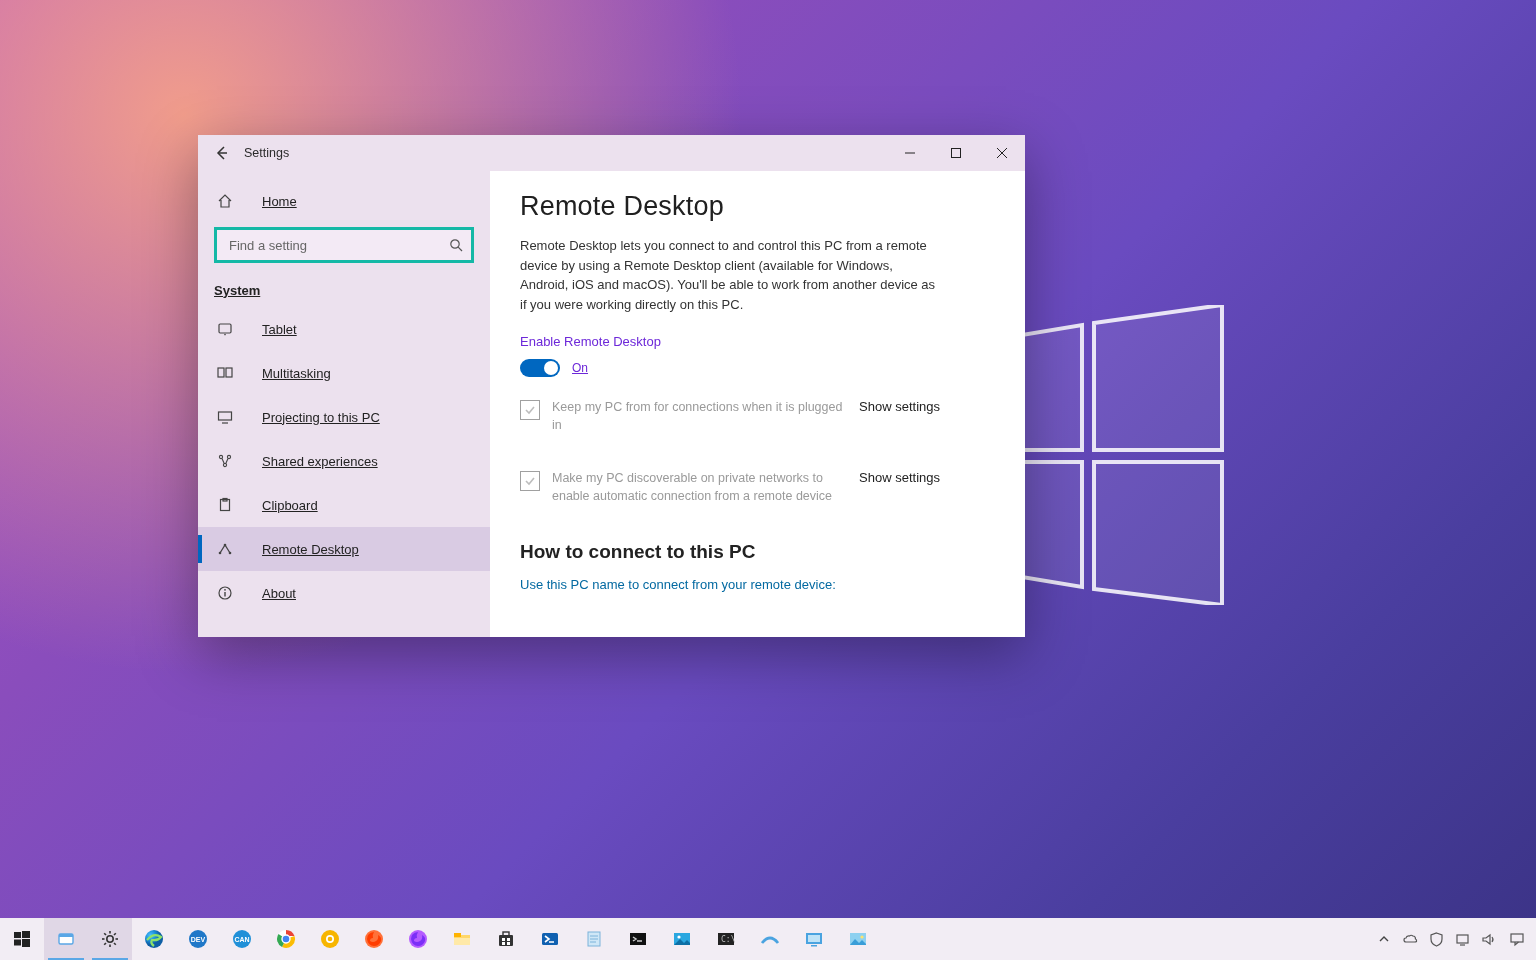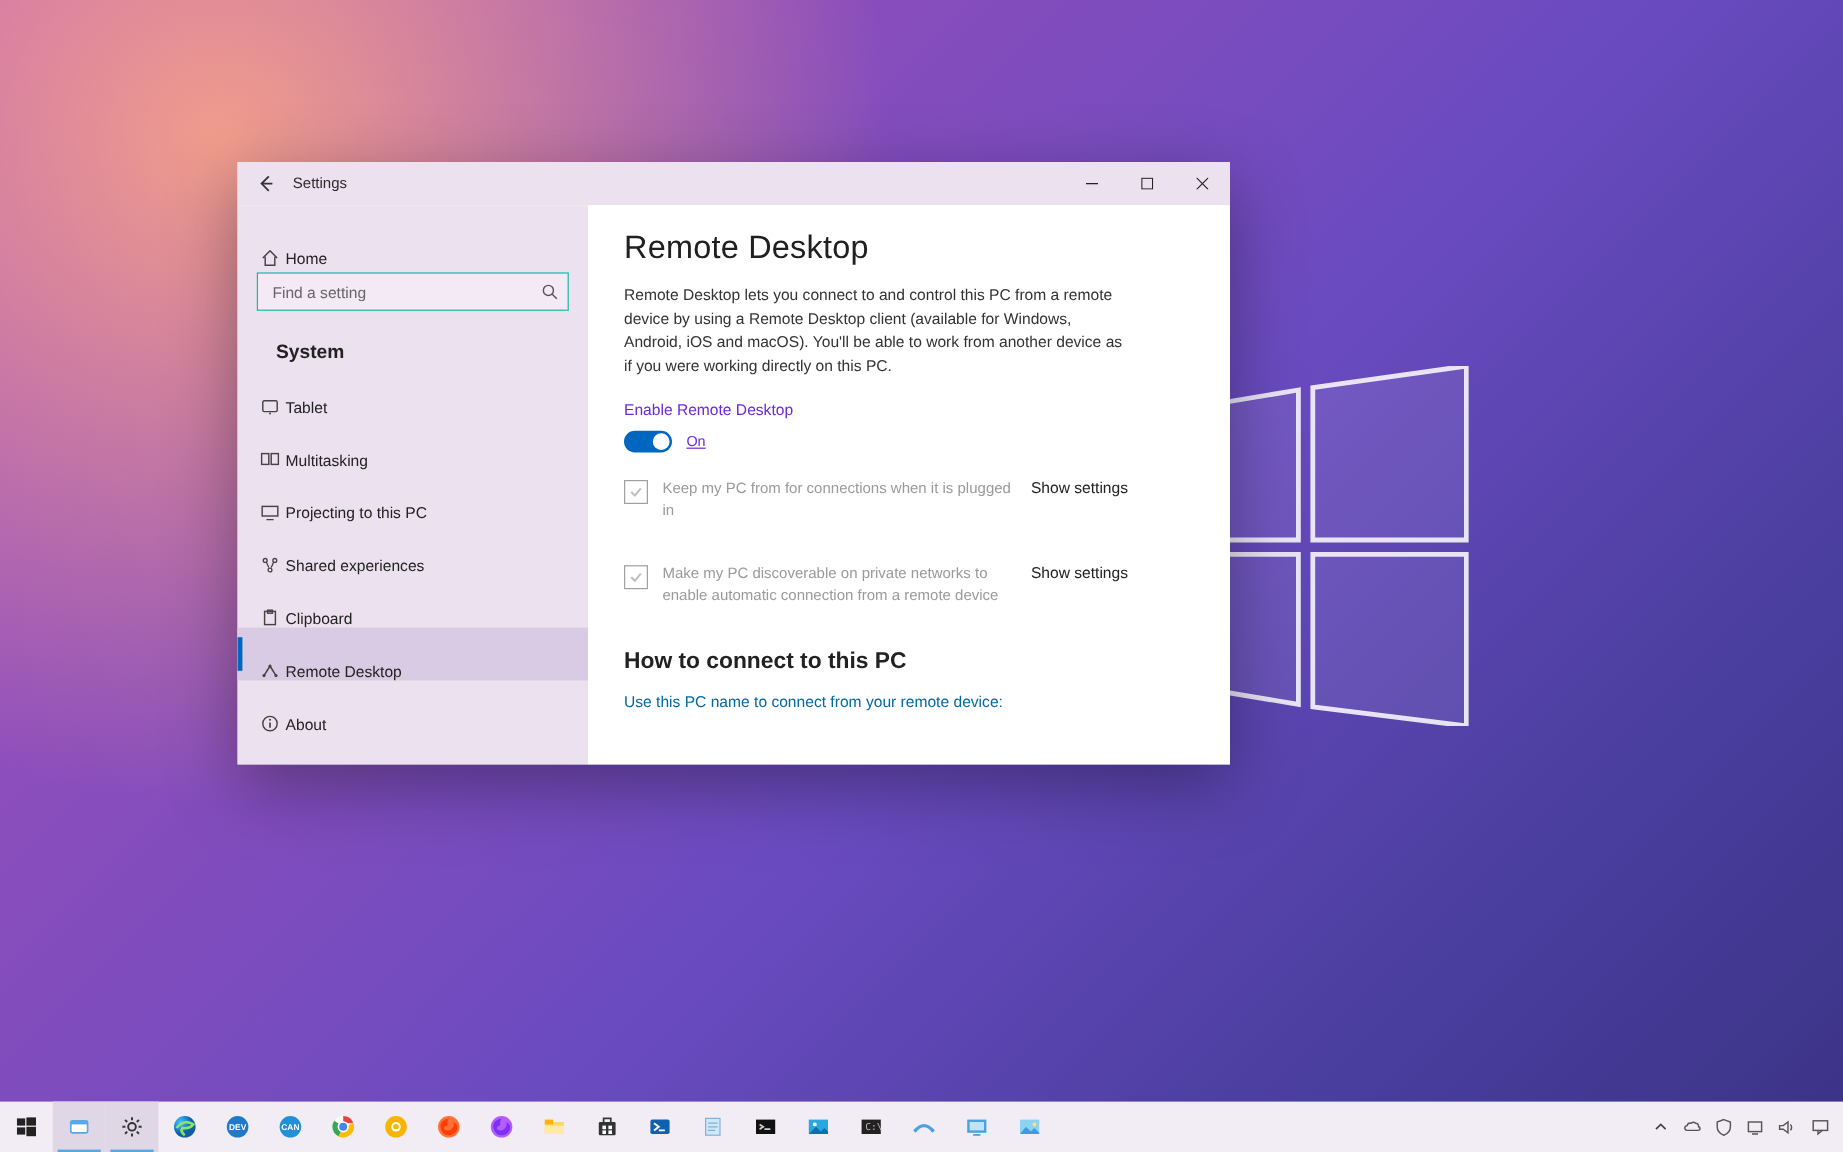--- a/index.html
+++ b/index.html
@@ -89,32 +89,33 @@
     padding-top: 8px;
   }
   .content {
     flex: 1;
     background: #fff;
     padding: 18px 30px 0 30px;
     overflow: hidden;
   }
   .side-row {
     display: flex;
-    align-items: flex-end;
+    align-items: center;
     height: 44px;
     padding-left: 18px;
-    gap: 4px;
+    gap: 28px;
     color: #222;
     position: relative;
+    text-decoration: underline;
   }
   .side-row.section {
     height: 34px;
     font-weight: 600;
-    font-size: 16px;
-    padding-left: 32px;
+    font-size: 13px;
+    padding-left: 16px;
   }
   .side-row .icon {
     width: 18px;
     display: flex;
     justify-content: center;
     color: #444;
   }
   .side-row.selected {
     background: #d9cbe3;
   }
@@ -125,21 +126,21 @@
     width: 4px;
     background: #0067c0;
   }
   .side-row .label { font-size: 13px; }
   .search-wrap {
     padding: 4px 16px 10px 16px;
   }
   .search {
     display: flex;
     align-items: center;
-    border: 1px solid #14b8a6;
+    border: 3px solid #14b8a6;
     background: #f3eaf5;
     height: 30px;
     padding: 0 8px 0 10px;
   }
   .search input {
     flex: 1;
     border: none;
     background: transparent;
     outline: none;
     font-size: 13px;

